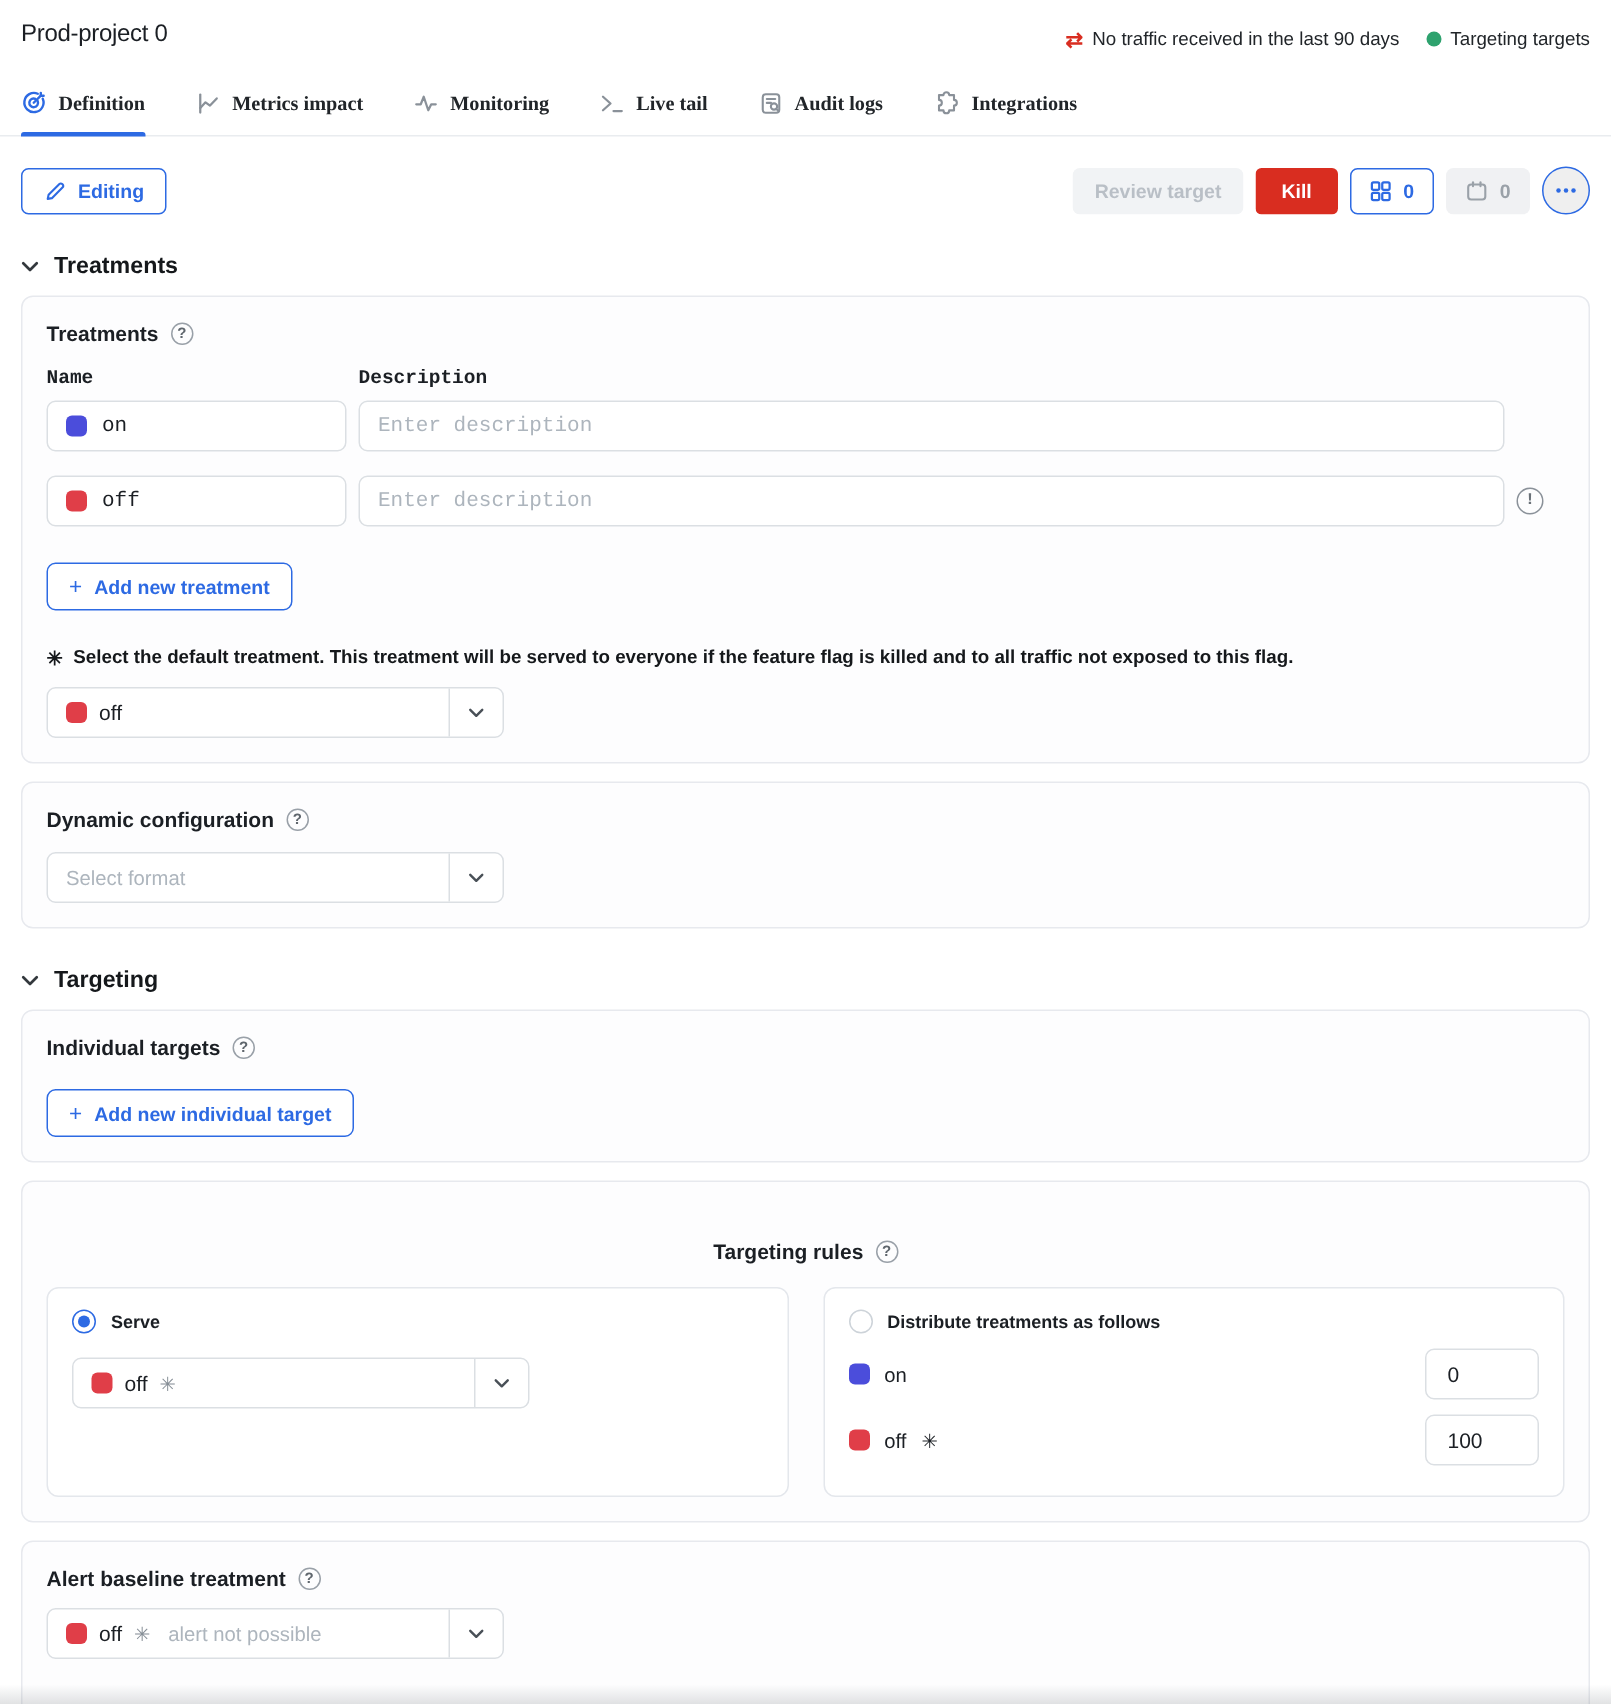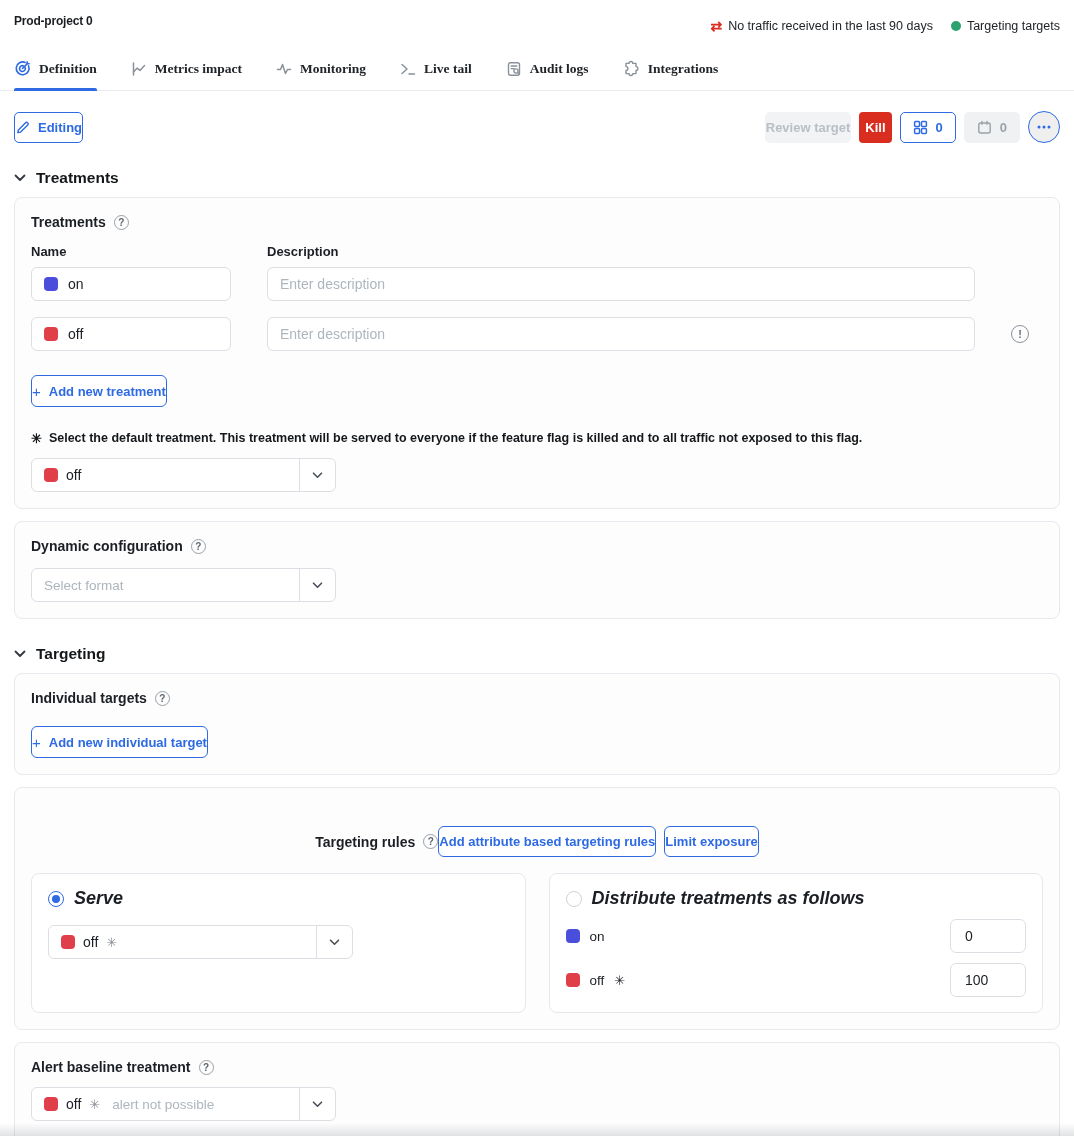--- a/index.html
+++ b/index.html
@@ -6,60 +6,60 @@
   html,body { margin:0; padding:0; }
   body {
     width:1074px; height:1136px; overflow:hidden; position:relative;
     background:#ffffff; color:#1b1f24;
     font-family:"Liberation Sans", sans-serif; font-size:14px;
   }
   .page { padding:0 14px; }
 
   
   .hdr { display:flex; justify-content:space-between; align-items:flex-start; padding-top:14px; }
-  .page-title { font-size:12px; font-weight:700; letter-spacing:-.2px; }
+  .page-title { font-size:16px; font-weight:400; letter-spacing:-.2px; }
   .statuses { display:flex; align-items:center; gap:18px; padding-top:5px; font-size:12.5px; color:#212529; }
   .status-item { display:flex; align-items:center; gap:6px; }
   .swap-glyph { color:#d92d20; font-size:14px; font-weight:700; line-height:1; }
   .green-dot { width:10px; height:10px; border-radius:50%; background:#2ea26e; }
 
   
   .tabs { display:flex; gap:34px; margin:27px -14px 0; padding:0 14px; border-bottom:1px solid #e9ecef;font-family:Liberation Serif, serif; }
   .tab { position:relative; display:flex; align-items:center; gap:8px; padding-bottom:13px;
          font-size:13.5px; font-weight:600; color:#212529; cursor:pointer; }
   .tab .ticon { color:#8a9199; display:flex; align-items:center; }
   .tab.active .ticon { color:#2d6ae3; }
   .tab.active::after { content:""; position:absolute; left:0; right:0; bottom:-1px; height:3px;
          background:#2d6ae3; border-radius:2px 2px 0 0; }
 
   
   .toolbar { display:flex; justify-content:space-between; align-items:center; margin-top:20px; }
   .toolbar-right { display:flex; align-items:center; gap:8px; }
-  .btn { display:inline-flex; align-items:center; gap:8px; height:31px; padding:0 0;
+  .btn { display:inline-flex; align-items:center; gap:8px; height:31px; padding:0 14px;
          border-radius:5px; border:1px solid transparent; background:none; cursor:pointer;
          font-family:inherit; font-size:13px; font-weight:600; }
   .btn-outline { border-color:#2d6ae3; color:#2d6ae3; background:#fff; }
   .btn-muted   { background:#f1f3f5; color:#b9bfc6; cursor:default; }
-  .btn-kill    { background:#d92d20; color:#fff; font-weight:700; border-radius:4px; padding:0 5px; }
+  .btn-kill    { background:#d92d20; color:#fff; font-weight:700; border-radius:4px; padding:0 16px; }
   .btn-count   { padding:0 12px; gap:8px; }
   .btn-count-muted { background:#f0f1f3; color:#9aa1a8; padding:0 12px; gap:8px; }
   .btn-ellipsis { width:32px; height:32px; padding:0; border-radius:50%; border:1px solid #2d6ae3;
          color:#2d6ae3; display:flex; align-items:center; justify-content:center; }
 
   
   .section-hdr { display:flex; align-items:center; gap:10px; margin:26px 0 10px;
          font-size:15.5px; font-weight:700; color:#15181b; }
   .section-hdr .chev { display:flex; color:#33383d; }
   .card { border:1px solid #e7e9ee; border-radius:8px; background:#fdfdfe; padding:16px; margin-bottom:12px; }
   .card-title { display:flex; align-items:center; gap:8px; font-size:14px; font-weight:700; margin-bottom:14px; }
   .help-icon { width:15px; height:15px; border-radius:50%; border:1px solid #99a0a8; color:#5f666d;
          font-size:10px; font-weight:700; display:flex; align-items:center; justify-content:center; flex:none; }
 
   
-  .t-grid { display:grid; grid-template-columns:200px 1fr 32px; column-gap:36px; align-items:center; }
+  .t-grid { display:grid; grid-template-columns:200px 1fr 32px; column-gap:8px; align-items:center;font-family:Liberation Mono, monospace; }
   .t-grid .lbl { font-size:13px; font-weight:600; margin-bottom:8px; }
   .t-row { margin-bottom:16px; }
   .field, .input { height:34px; border:1px solid #dbdfe3; border-radius:6px; background:#fff;
          font-size:14px; color:#1b1f24; width:100%; }
   .field { display:flex; align-items:center; gap:10px; padding:0 12px; }
   .input { padding:0 12px; font-family:inherit; }
   .input::placeholder { color:#adb5bd; }
   .swatch { width:14px; height:14px; border-radius:4px; flex:none; }
   .warn-icon { width:18px; height:18px; border-radius:50%; border:1.4px solid #8a9199; color:#6a7178;
          font-size:11px; font-weight:700; display:flex; align-items:center; justify-content:center; }
@@ -77,21 +77,21 @@
          align-items:center; justify-content:center; color:#495057; }
   .muted-text { color:#adb5bd; font-size:13.5px; }
 
   
   .rules-hdr { display:flex; justify-content:center; align-items:center; margin-bottom:16px;margin-top:22px; }
   .rules-hdr .card-title { margin-bottom:0; }
   .rules-hdr .hbtns { display:flex; gap:8px; }
   .rules-hdr .btn { border-radius:6px; }
   .rules-grid { display:grid; grid-template-columns:1fr 1fr; gap:23px; }
   .rule-card { border:1px solid #e4e7ec; border-radius:8px; background:#fff; padding:14px 16px; height:140px; }
-  .radio-row { display:flex; align-items:center; gap:10px; font-size:18px; font-weight:600;font-style:italic; }
+  .radio-row { display:flex; align-items:center; gap:10px; font-size:12px; font-weight:600; }
   .radio { width:16px; height:16px; border-radius:50%; flex:none; display:flex; align-items:center; justify-content:center; }
   .radio.on { border:1.5px solid #2d6ae3; }
   .radio.on .dot { width:8px; height:8px; border-radius:50%; background:#2d6ae3; }
   .radio.off { border:1.5px solid #cdd3d9; background:#fff; }
   .rule-card .select { margin-top:16px; }
   .dist-row { display:flex; align-items:center; gap:10px; margin-top:10px; font-size:13.5px; }
   .dist-row .pct { margin-left:auto; width:76px; text-align:left; padding:0 14px; }
   .dist-row:first-of-type { margin-top:14px; }
 
   .alert-card { margin-bottom:0; height:140px; }
@@ -314,24 +314,20 @@
       <span>Add new individual target</span>
     </button>
   </div>
 
   <div class="card">
     <div class="rules-hdr">
       <div class="card-title">
         <span>Targeting rules</span>
         <span class="help-icon">?</span>
       </div>
-      <div class="hbtns">
-        <button class="btn btn-outline">Add attribute based targeting rules</button>
-        <button class="btn btn-outline">Limit exposure</button>
-      </div>
     </div>
     <div class="rules-grid">
       <div class="rule-card">
         <div class="radio-row">
           <span class="radio on">
               <span class="dot"></span>
             </span>
           <span>Serve</span>
         </div>
         <div class="select">

